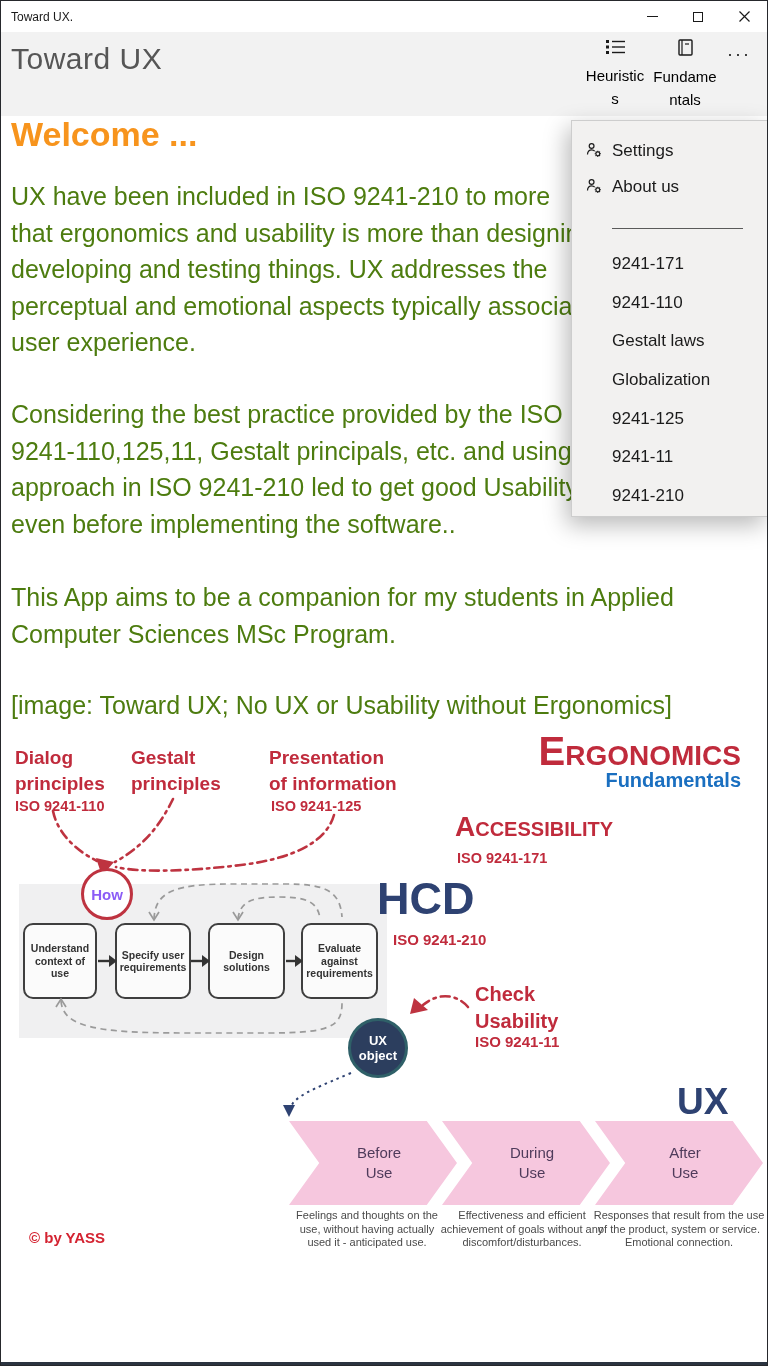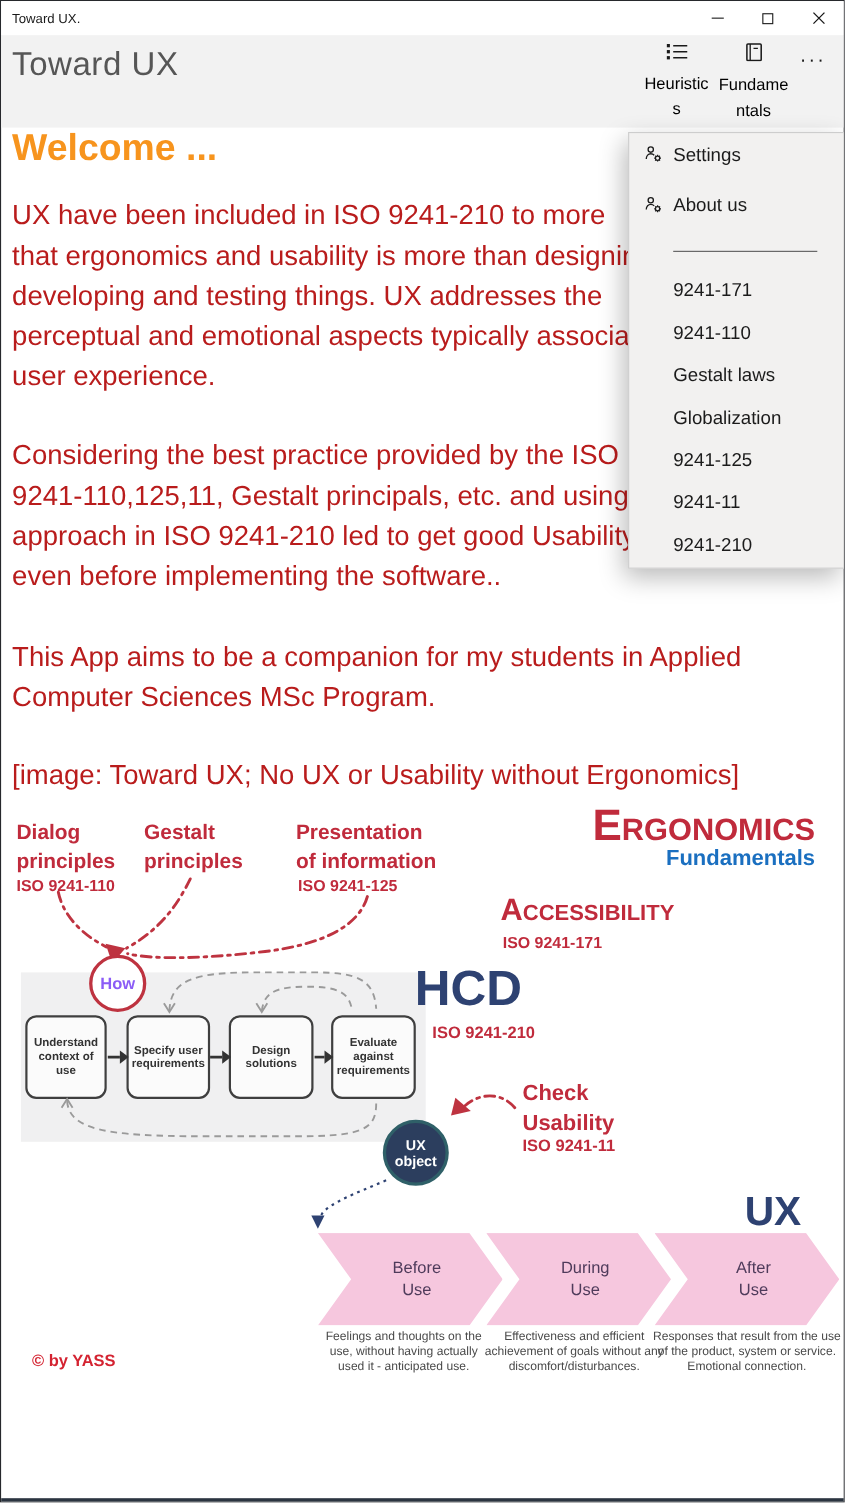--- a/index.html
+++ b/index.html
@@ -28,21 +28,21 @@
     border:1px solid #cdcdcd;box-shadow:-4px 8px 22px rgba(0,0,0,.28);z-index:50;box-sizing:border-box;}
   .menu-item{position:absolute;left:0;width:100%;height:40px;display:flex;align-items:center;font-size:17px;color:#1b1b1b;}
   .menu-item .ic{position:absolute;left:14px;top:11px;}
   .menu-item .tx{margin-left:40px;}
   .menu-sep{position:absolute;left:40px;top:107px;width:131px;border-top:1px solid #5a5a5a;}
   .menu-li{position:absolute;left:0;width:100%;height:39px;display:flex;align-items:center;font-size:17px;color:#1b1b1b;}
   .menu-li .tx{margin-left:40px;}
 
   
   .h-welcome{left:10px;top:114px;font-size:34px;font-weight:bold;color:#F7941D;}
-  .bluep{color:#b91c1c;font-size:25px;line-height:36.6px;}
+  .bluep{color:#4d7c0f;font-size:25px;line-height:36.6px;}
   .line{white-space:nowrap;}
 
   
   .red{color:#C02B3C;}
   .navy{color:#2E4272;}
   .dlabel{font-size:19px;font-weight:bold;line-height:26px;}
   .diso{font-size:14.5px;font-weight:bold;}
   .sc{font-variant:small-caps;}
   .flow-panel{left:18px;top:883px;width:368px;height:154px;background:#f0f0f1;}
   .flow-box{position:absolute;top:922px;height:76px;background:#fbfbfb;border:2px solid #3f3f3f;
@@ -219,21 +219,21 @@
         <polygon points="201,224 201,236 209,230"></polygon>
         <polygon points="294,224 294,236 302,230"></polygon>
       </g>
 
       <path d="M 350 342 C 322 354, 300 362, 292 372 L 289 377" stroke="#2E4272" stroke-width="2" fill="none" stroke-dasharray="2.5 4"></path>
       <polygon points="282,374 294,374 288,386" fill="#2E4272"></polygon>
     </svg>
   </div>
 
   <div class="abs menu">
-    <div class="menu-item" style="top:0;">
+    <div class="menu-item" style="top:10px;">
       <span class="ic">
         <svg width="16" height="16" viewBox="0 0 16 16">
           <circle cx="5.6" cy="4" r="2.4" fill="none" stroke="#1b1b1b" stroke-width="1.2"></circle>
           <path d="M1.5 12.5 C1.5 9.4, 3.4 7.8, 5.6 7.8 C7 7.8 8 8.3 8.7 9.1" fill="none" stroke="#1b1b1b" stroke-width="1.2"></path>
           <circle cx="11.8" cy="11.8" r="1.9" fill="none" stroke="#1b1b1b" stroke-width="1.1"></circle>
           <g stroke="#1b1b1b" stroke-width="1.1">
             <line x1="11.8" y1="8.7" x2="11.8" y2="9.9"></line>
               <line x1="11.8" y1="13.7" x2="11.8" y2="14.9"></line>
             <line x1="8.7" y1="11.8" x2="9.9" y2="11.8"></line>
               <line x1="13.7" y1="11.8" x2="14.9" y2="11.8"></line>

